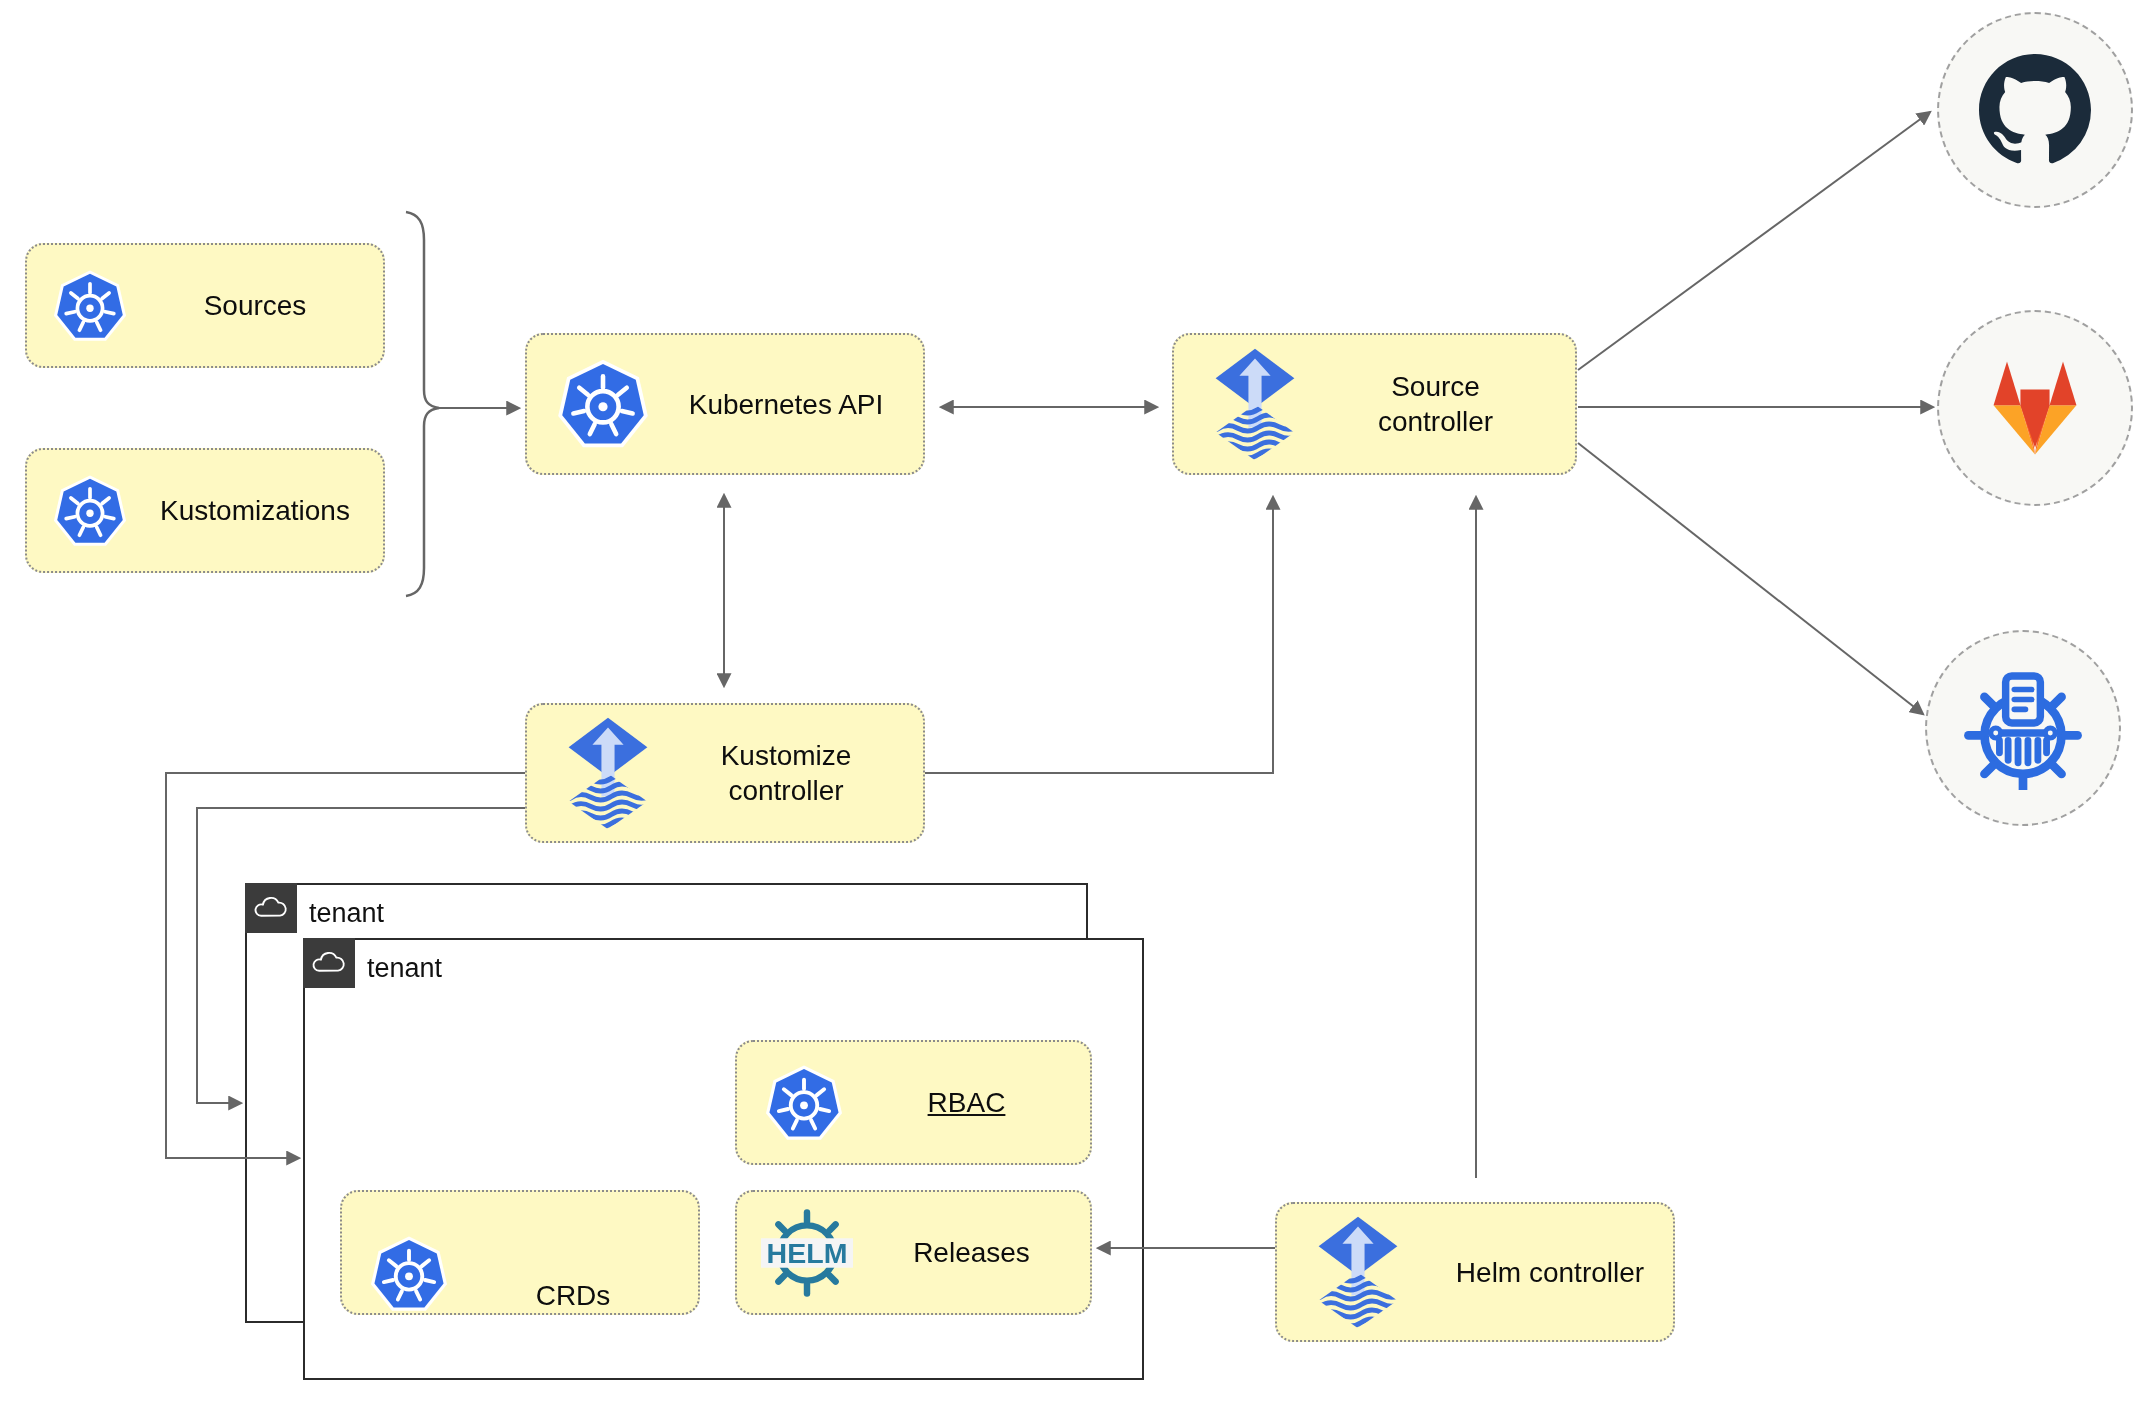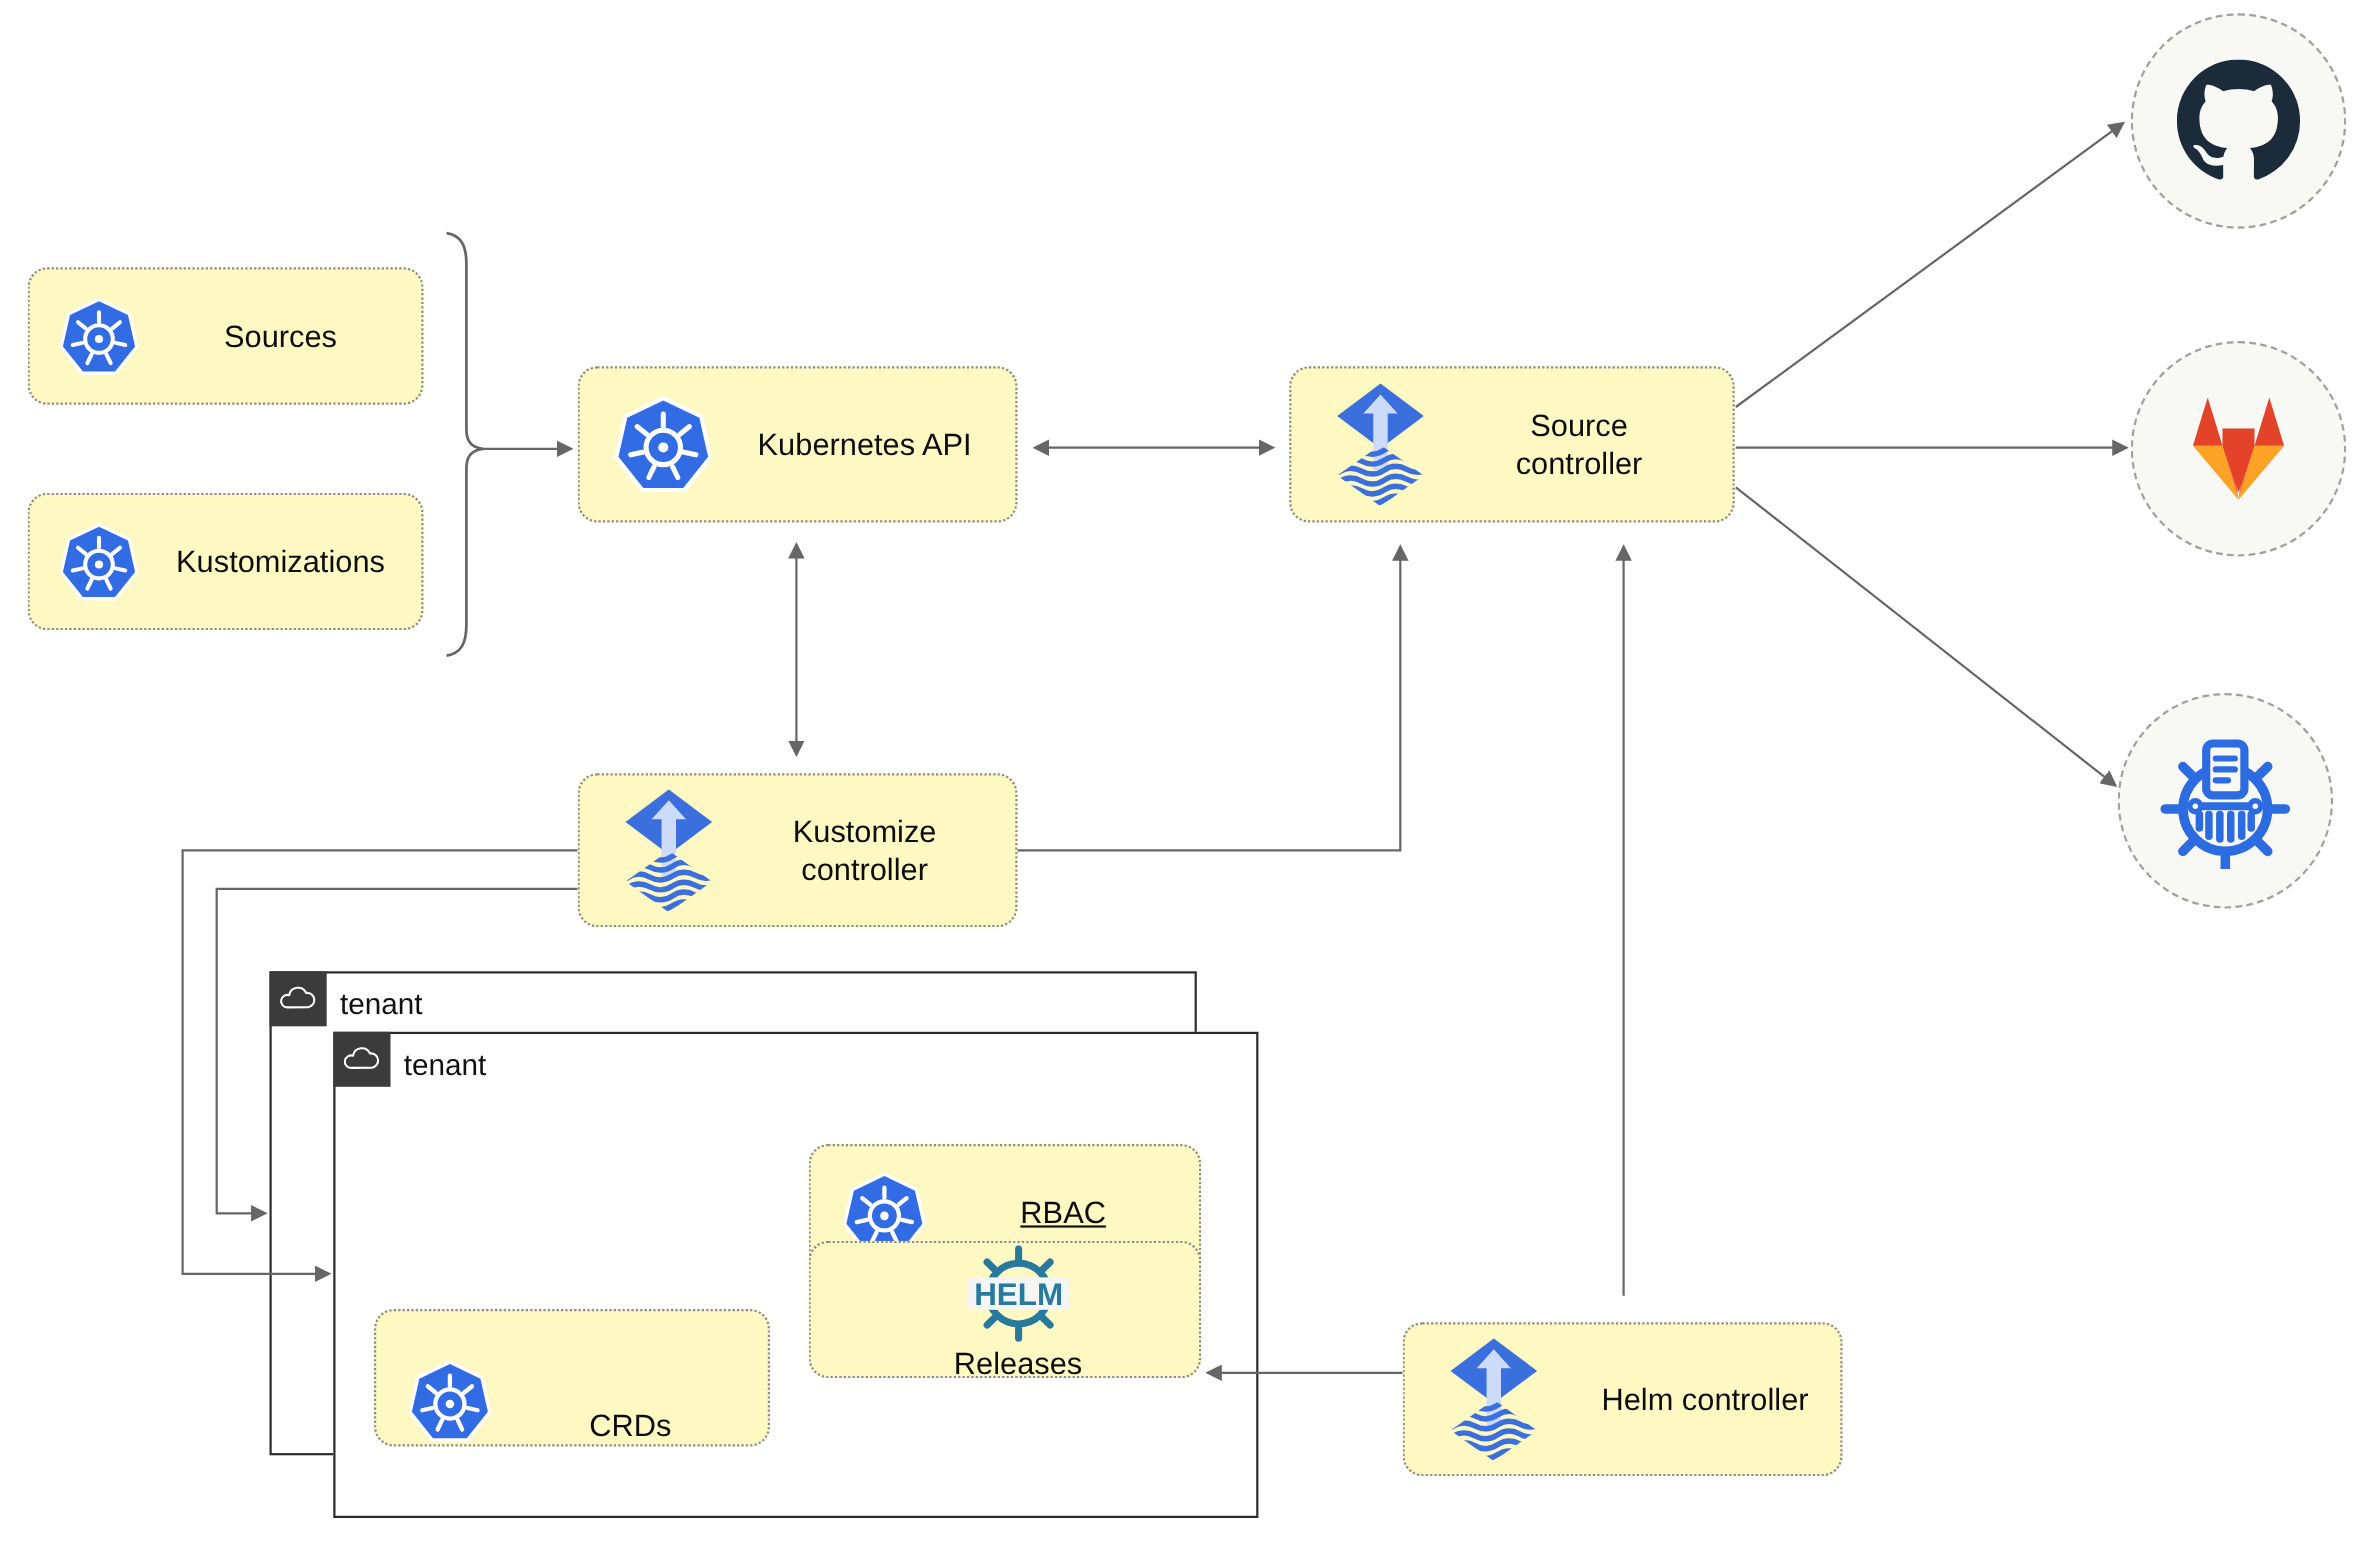--- a/index.html
+++ b/index.html
@@ -152,21 +152,21 @@
     <div class="lbl">RBAC</div>
   </div>
 
   <div class="node" style="left:340px; top:1190px; width:360px; height:125px; padding-left:28px;align-items:flex-end;">
     <svg class="icon" width="78" height="78" color="#326ce5">
         <use href="#sym-k8s"></use>
       </svg>
     <div class="lbl">CRDs</div>
   </div>
 
-  <div class="node" style="left:735px; top:1128px; width:357px; height:125px; padding-left:24px;flex-direction:column;">
+  <div class="node" style="left:735px; top:1190px; width:357px; height:125px; padding-left:24px;">
     <svg class="icon" width="92" height="92" viewBox="0 0 100 100" color="#277a9e">
       <circle cx="50" cy="50" r="30" fill="none" stroke="currentColor" stroke-width="7"></circle>
       <g stroke="currentColor" stroke-width="7" stroke-linecap="round">
         <line x1="84" y1="50" x2="94" y2="50"></line>
           <line x1="74" y1="74" x2="81.1" y2="81.1"></line>
         <line x1="50" y1="84" x2="50" y2="94"></line>
           <line x1="26" y1="74" x2="18.9" y2="81.1"></line>
         <line x1="16" y1="50" x2="6" y2="50"></line>
           <line x1="26" y1="26" x2="18.9" y2="18.9"></line>
         <line x1="50" y1="16" x2="50" y2="6"></line>

